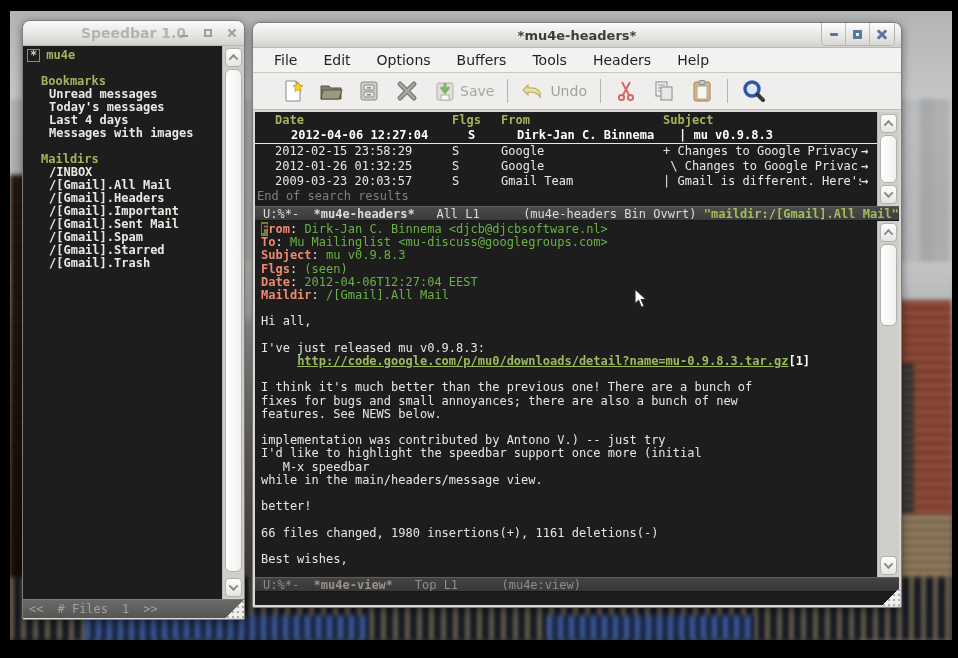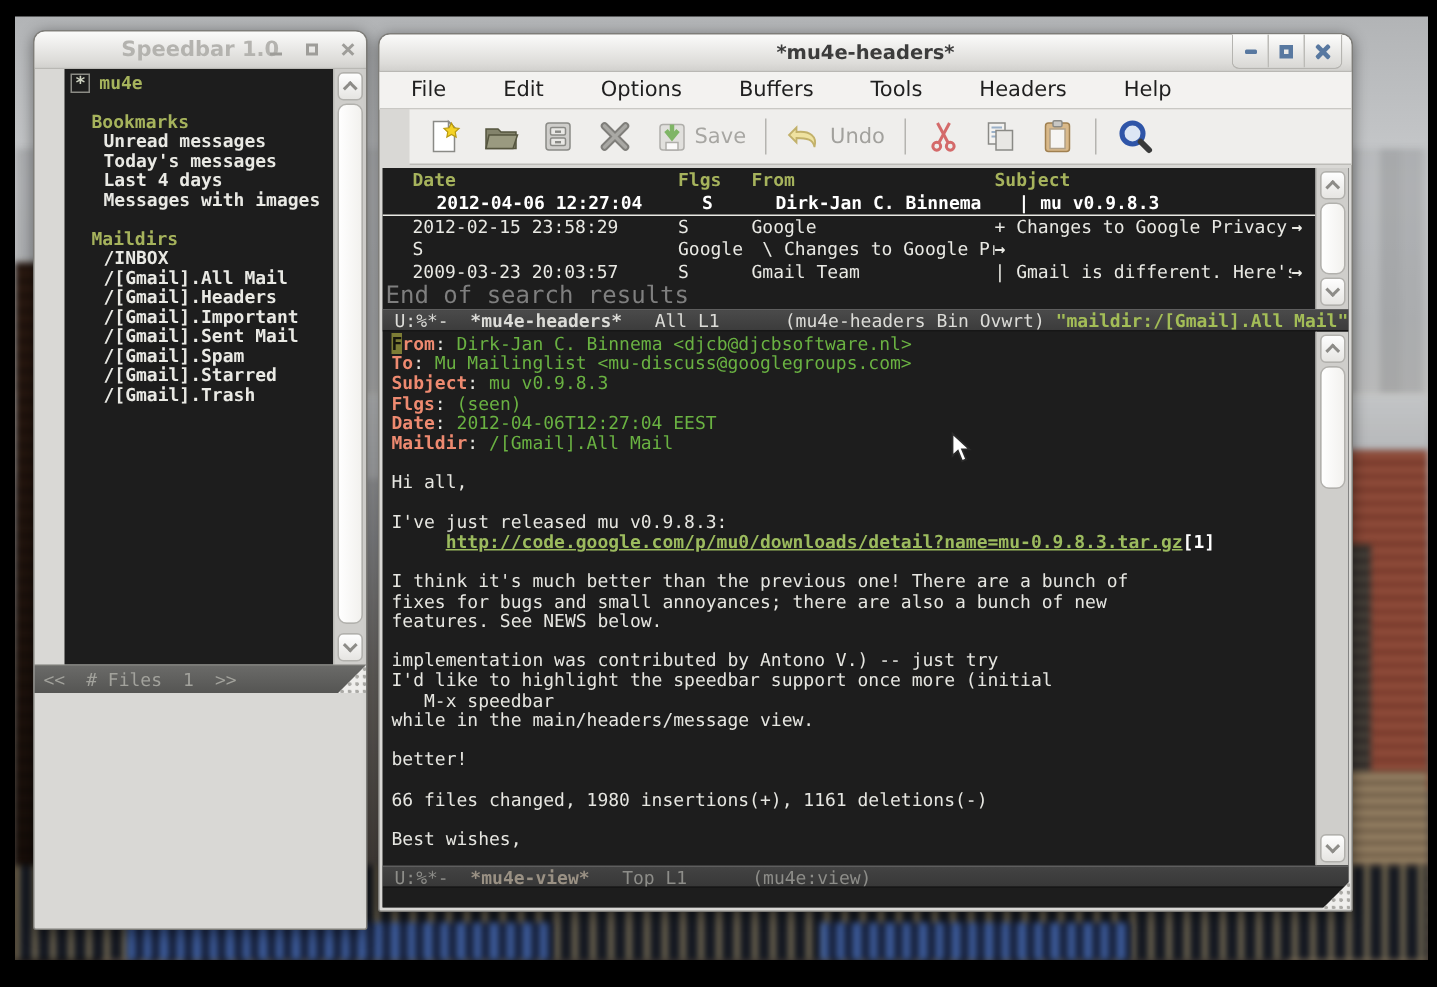--- a/index.html
+++ b/index.html
@@ -56,21 +56,21 @@
     background:linear-gradient(#fdfdfc,#d9d8d5); border-right:1px solid #bcbbb7; cursor:default; }
   .tray .tbtn:last-child { border-right:none; }
   .tbtn .bar { width:8px; height:3px; background:#5878a0; border-radius:1px; }
   .tbtn .sq { width:9px; height:9px; border:3px solid #5878a0; }
   .tbtn .xx { position:relative; width:10px; height:10px; }
   .tbtn .xx i { position:absolute; left:-1px; top:4px; width:12px; height:3px; background:#5878a0; border-radius:1px; }
   .tbtn .xx i:first-child { transform:rotate(45deg); } .tbtn .xx i:last-child { transform:rotate(-45deg); }
 
   
   #speedbar { left:22px; top:20px; width:223px; height:600px; }
-  .sb-body { display:flex; height:397px;padding-left:20px; }
+  .sb-body { display:flex; height:553px; }
   .sb-text { flex:1; background:#1d1d1d; overflow:hidden; padding:3px 0 0 4px;
     font-family:"DejaVu Sans Mono","Liberation Mono",monospace; font-size:12px; line-height:13px; font-weight:600; }
   .sb-root { color:#a6b35c; font-weight:bold; white-space:pre; }
   .sb-cursor { display:inline-block; border:1px solid #8b8b85; color:#cfd3c2; padding:0 2px; margin-right:6px; line-height:11px; }
   .sb-head { color:#a6b35c; font-weight:bold; padding-left:14px; margin-top:13px; }
   .sb-item { color:#e9e9e4; padding-left:22px; white-space:pre; cursor:default; }
   .sb-status { height:19px; background:linear-gradient(#6a6a68,#555553); border-top:1px solid #7a7a76;
     color:#a2a29c; font-family:"DejaVu Sans Mono","Liberation Mono",monospace; font-size:12px;
     display:flex; align-items:center; gap:14px; padding-left:6px; position:relative; }
 
@@ -81,41 +81,41 @@
   .chev { width:7px; height:7px; border-left:2px solid #8d8c88; border-top:2px solid #8d8c88; }
   .chev.up { transform:rotate(45deg) translate(1px,1px); }
   .chev.down { transform:rotate(225deg) translate(1px,1px); }
   .strack { flex:1; position:relative; margin:2px 0; }
   .sthumb { position:absolute; left:0; right:0; background:linear-gradient(90deg,#ffffff,#f2f1ee);
     border:1px solid #b2b1ad; border-radius:6px; cursor:default; }
 
   
   #mainwin { left:252px; top:22px; width:650px; height:586px; }
   .menubar { height:25px; background:#f3f2f0; border-bottom:1px solid #c9c8c4;
-    display:flex; align-items:center; gap:16px; padding-left:10px; }
+    display:flex; align-items:center; gap:4px; padding-left:10px; }
   .menu-item { font-size:14px; color:#1f1f1f; padding:2px 11px; cursor:default; }
   .toolbar { height:37px; background:#efeeec; border-bottom:1px solid #bdbcb8;
-    display:flex; align-items:center; padding-left:4px;margin-left:20px; }
+    display:flex; align-items:center; padding-left:21px; }
   .tool { display:flex; align-items:center; gap:3px; padding:2px 7px; cursor:default; }
   .tool-label { font-size:14px; color:#8f8e8a; }
   .tsep { width:1px; height:24px; background:#b5b4b0; margin:0 6px; }
 
   .emacs-body { position:absolute; left:2px; right:2px; top:89px; bottom:2px;
     background:#1d1d1d; display:flex; flex-direction:column; overflow:hidden;
     font-family:"DejaVu Sans Mono","Liberation Mono",monospace; }
 
   
   .headers-pane { height:94px; display:flex; }
   .hp-text { flex:1; overflow:hidden; font-size:12px; line-height:15px; padding-top:1px; }
   .hrow { display:grid; grid-template-columns:20px 177px 49px 162px 1fr 16px; white-space:pre; color:#e9e9e4; cursor:default; }
   .hrow > span { overflow:hidden; }
   .hcols { font-weight:bold; color:#a6b35c; }
   .hrow.selected { color:#ffffff; font-weight:bold; border-bottom:1px solid #e9e9e4;padding-left:16px; }
   .trunc-arrow { color:#e9e9e4; font-weight:bold; }
-  .end-results { color:#7f7f7f; font-size:16px; padding-left:2px; }
+  .end-results { color:#7f7f7f; font-size:12px; padding-left:2px; }
 
   
   .modeline { height:15px; background:linear-gradient(#4a4a4a,#3c3c3c); border-top:1px solid #5e5e5e; border-bottom:1px solid #161616;
     display:flex; align-items:center; font-size:12px; white-space:pre; overflow:hidden; padding-left:8px; color:#dcdcd8; }
   .ml-buf { font-weight:bold; }
   .ml-query { color:#a3bd57; font-weight:bold; }
   .modeline.inactive { color:#8d8d89; background:linear-gradient(#434343,#383838); }
   .modeline.inactive .ml-buf { color:#9a9184; }
 
   
@@ -356,20 +356,21 @@
         <div class="hrow">
           <span></span>
           <span>2012-02-15 23:58:29</span>
           <span>S</span>
           <span>Google</span>
           <span>+ Changes to Google Privacy </span>
           <span class="trunc-arrow">→</span>
         </div>
         <div class="hrow">
           <span></span>
+          <span>2012-01-26 01:32:25</span>
           <span>S</span>
           <span>Google</span>
           <span> \ Changes to Google Privac</span>
           <span class="trunc-arrow">→</span>
         </div>
         <div class="hrow">
           <span></span>
           <span>2009-03-23 20:03:57</span>
           <span>S</span>
           <span>Gmail Team</span>

